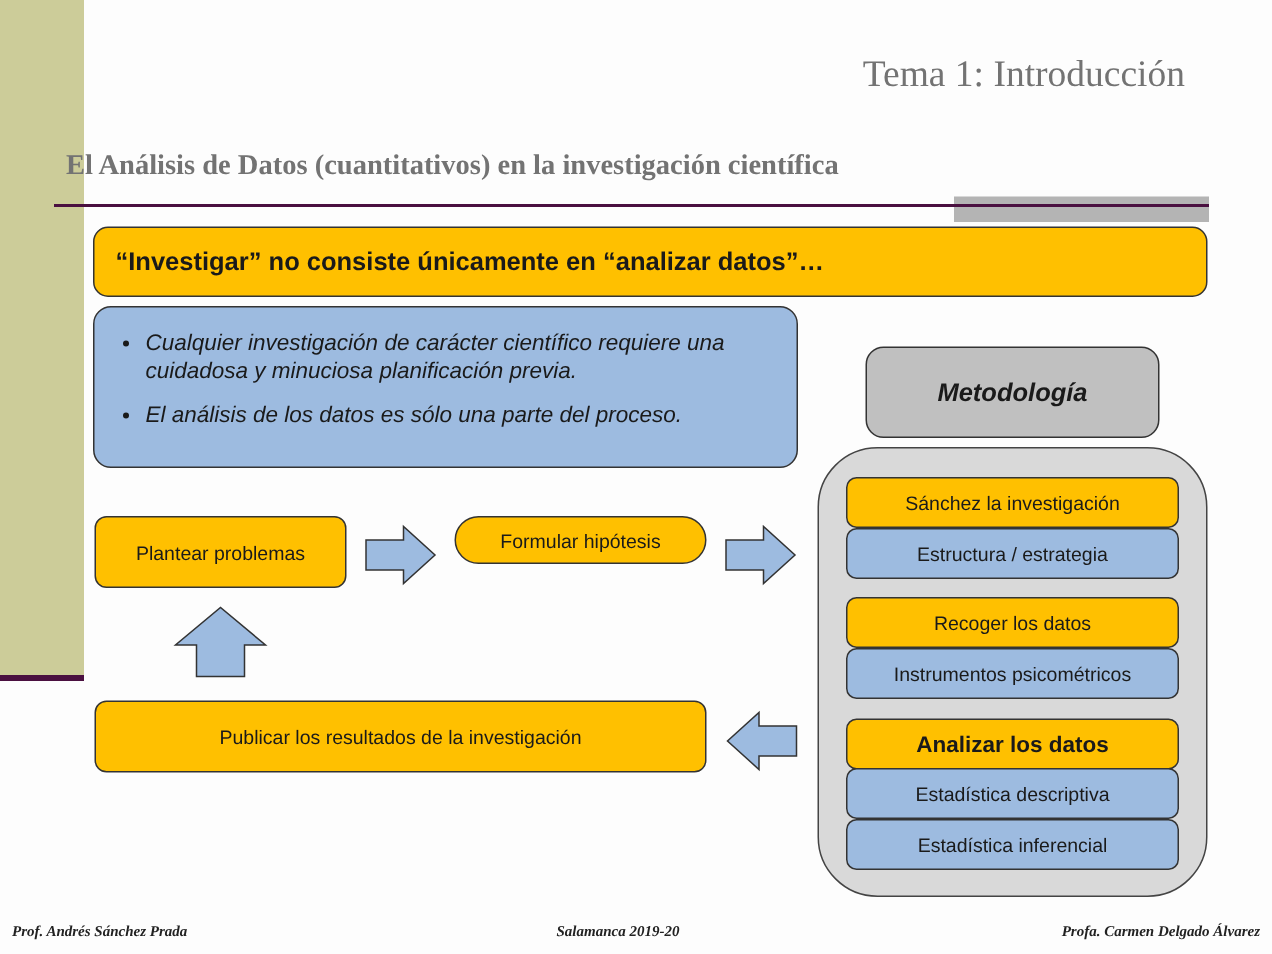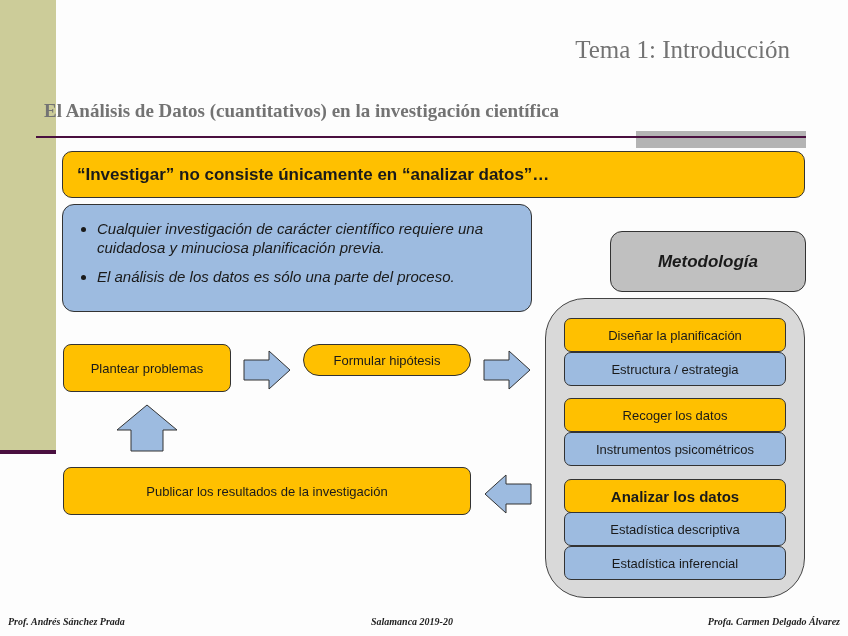--- a/index.html
+++ b/index.html
@@ -12,21 +12,21 @@
   .subtitle{left:44px;top:100px;font-size:19px;font-weight:bold;text-align:center;}
   .rule{left:36px;top:136px;width:770px;height:2px;background:#4a1040;}
   .rule-gray{left:636px;top:131px;width:170px;height:17px;background:#b4b4b4;}
   .yellow{background:#ffc000;border:1px solid #333;}
   .blue{background:#9dbbe0;border:1px solid #333;}
   .box{display:flex;align-items:center;justify-content:center;text-align:center;font-size:13px;color:#1a1a1a;}
   .banner{left:62px;top:151px;width:743px;height:47px;border-radius:10px;justify-content:flex-start;padding-left:14px;font-weight:bold;font-size:17px;}
   .note{left:62px;top:204px;width:470px;height:108px;border-radius:12px;display:block;padding:14px 16px 0 14px;font-style:italic;font-size:15px;color:#1a1a1a;}
   .note ul{margin:0;padding-left:20px;}
   .note li{margin-bottom:10px;line-height:19px;}
-  .metodo{left:610px;top:231px;width:196px;height:61px;border-radius:12px;background:#c0c0c0;border:1px solid #333;font-weight:bold;font-style:italic;font-size:17px;}
+  .metodo{left:577px;top:231px;width:196px;height:61px;border-radius:12px;background:#c0c0c0;border:1px solid #333;font-weight:bold;font-style:italic;font-size:17px;}
   .panel{left:545px;top:298px;width:260px;height:300px;border-radius:40px;background:#d9d9d9;border:1px solid #444;}
   .step{left:564px;width:222px;height:34px;border-radius:7px;}
   .plant{left:63px;top:344px;width:168px;height:48px;border-radius:8px;}
   .form{left:303px;top:344px;width:168px;height:32px;border-radius:19px;}
   .pub{left:63px;top:467px;width:408px;height:48px;border-radius:8px;}
   .footer{top:616px;font-size:10px;font-style:italic;font-weight:bold;font-family:"Liberation Serif",serif;color:#222;}
   svg.arrow{position:absolute;overflow:visible;}
 </style>
 </head>
 <body>
@@ -44,21 +44,21 @@
 <div class="abs blue note">
   <ul>
     <li>Cualquier investigación de carácter científico requiere una cuidadosa y minuciosa planificación previa.</li>
     <li>El análisis de los datos es sólo una parte del proceso.</li>
   </ul>
 </div>
 
 <div class="abs box metodo">Metodología</div>
 
 <div class="abs panel"></div>
-<div class="abs box yellow step" style="top:318px;">Diseñar la planificación</div>
+<div class="abs box yellow step" style="top:318px;">Sánchez la investigación</div>
 <div class="abs box blue step" style="top:352px;">Estructura / estrategia</div>
 <div class="abs box yellow step" style="top:398px;">Recoger los datos</div>
 <div class="abs box blue step" style="top:432px;">Instrumentos psicométricos</div>
 <div class="abs box yellow step" style="top:479px;font-weight:bold;font-size:15px;">Analizar los datos</div>
 <div class="abs box blue step" style="top:512px;">Estadística descriptiva</div>
 <div class="abs box blue step" style="top:546px;">Estadística inferencial</div>
 
 <div class="abs box yellow plant">Plantear problemas</div>
 <div class="abs box yellow form">Formular hipótesis</div>
 <div class="abs box yellow pub">Publicar los resultados de la investigación</div>

